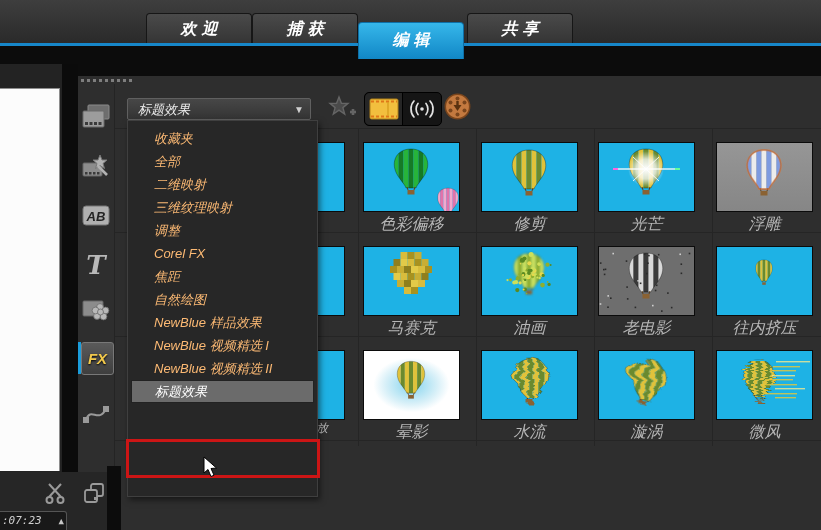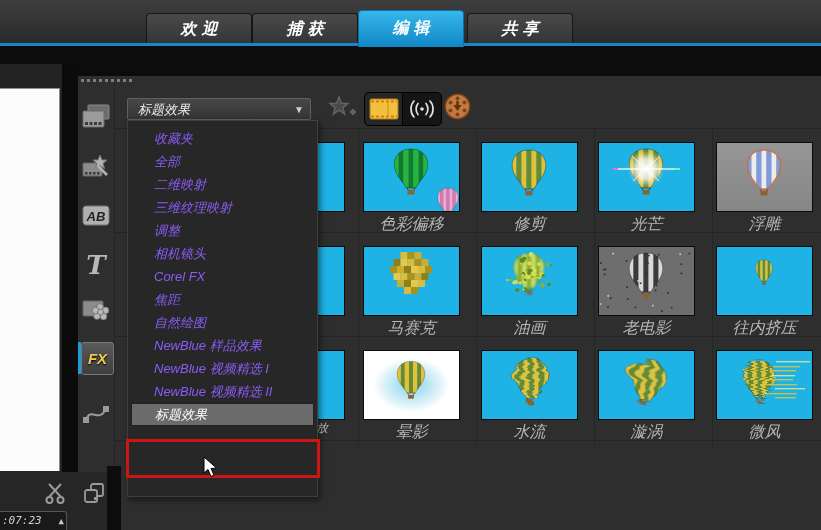--- a/index.html
+++ b/index.html
@@ -8,21 +8,21 @@
 
   
   .header{position:absolute;left:0;top:0;width:821px;height:43px;
           background:linear-gradient(#3e3e3e,#2a2a2a);}
   .blue-line{position:absolute;left:0;top:43px;width:821px;height:3px;background:#1787c9;}
   .black-strip{position:absolute;left:0;top:46px;width:821px;height:30px;background:#0c0c0c;}
   .tab{position:absolute;width:104px;height:30px;top:13px;border-radius:4px 4px 0 0;
        background:linear-gradient(#4a4a4a,#343434);border:1px solid #161616;border-bottom:none;
        color:#fff;font-size:16px;font-weight:bold;text-align:center;line-height:30px;
        letter-spacing:5px;text-indent:5px;cursor:default;}
-  .tab.active{top:10px;height:36px;line-height:33px;background:linear-gradient(#36b7ea,#1187c6);
+  .tab.active{top:22px;height:36px;line-height:33px;background:linear-gradient(#36b7ea,#1187c6);
        border-color:#0e6fa6;z-index:3;}
 
   
   .preview-panel{position:absolute;left:0;top:64px;width:62px;height:466px;background:#232323;}
   .preview-white{position:absolute;left:0;top:88px;width:59px;height:382px;background:#fcfcfc;
        border-top:1px solid #8d8d8d;border-right:1px solid #8d8d8d;}
   .vdivider{position:absolute;left:62px;top:64px;width:16px;height:466px;background:#0b0b0b;}
   .bottom-left{position:absolute;left:0;top:472px;width:107px;height:58px;background:#262626;z-index:6;}
   .bl-black{position:absolute;left:107px;top:466px;width:14px;height:64px;background:#0c0c0c;z-index:5;}
   .tool-ico{position:absolute;width:24px;height:24px;}
@@ -62,21 +62,21 @@
   
   .sep-h{position:absolute;left:115px;width:706px;height:1px;background:#252525;}
   .sep-v{position:absolute;top:128px;width:1px;height:318px;background:#252525;}
   .thumb{position:absolute;width:95px;height:68px;border:1px solid #0b0b0b;background:#000;cursor:pointer;}
   .thumb-label{position:absolute;width:97px;text-align:center;font-size:16px;color:#b6b6b6;cursor:default;}
   .partial-label{position:absolute;left:316px;top:420px;font-size:12px;color:#b6b6b6;}
 
   
   .menu{position:absolute;left:127px;top:120px;width:191px;height:377px;background:#272727;
        border:1px solid #3f3f3f;box-sizing:border-box;z-index:50;box-shadow:2px 3px 6px rgba(0,0,0,.5);}
-  .menu-item{height:23px;line-height:23px;padding-left:26px;font-size:13px;color:#8b5cf6;cursor:pointer;}
+  .menu-item{height:23px;line-height:23px;padding-left:26px;font-size:13px;color:#fdba74;cursor:pointer;}
   .menu-item.hl{background:#6b6b6b;color:#fff;margin:0 3px;padding-left:23px;border:1px solid #222;
        height:21px;line-height:21px;}
 
   .red-annot{position:absolute;left:126px;top:439px;width:188px;height:33px;border:3px solid #cc1515;
        z-index:60;pointer-events:none;}
   .cursor{position:absolute;left:203px;top:456px;z-index:70;pointer-events:none;}
 </style>
 </head>
 <body>
 
@@ -243,21 +243,20 @@
     <div id="grid"></div>
   </div>
 
   <div class="menu">
       <div id="menu-items" style="padding-top:6px;">
         <div class="menu-item">收藏夹</div>
         <div class="menu-item">全部</div>
         <div class="menu-item">二维映射</div>
         <div class="menu-item">三维纹理映射</div>
         <div class="menu-item">调整</div>
-        <div class="menu-item">相机镜头</div>
         <div class="menu-item">Corel FX</div>
         <div class="menu-item">焦距</div>
         <div class="menu-item">自然绘图</div>
         <div class="menu-item">NewBlue 样品效果</div>
         <div class="menu-item">NewBlue 视频精选 I</div>
         <div class="menu-item">NewBlue 视频精选 II</div>
         <div class="menu-item hl">标题效果</div>
       </div>
     </div>
 

